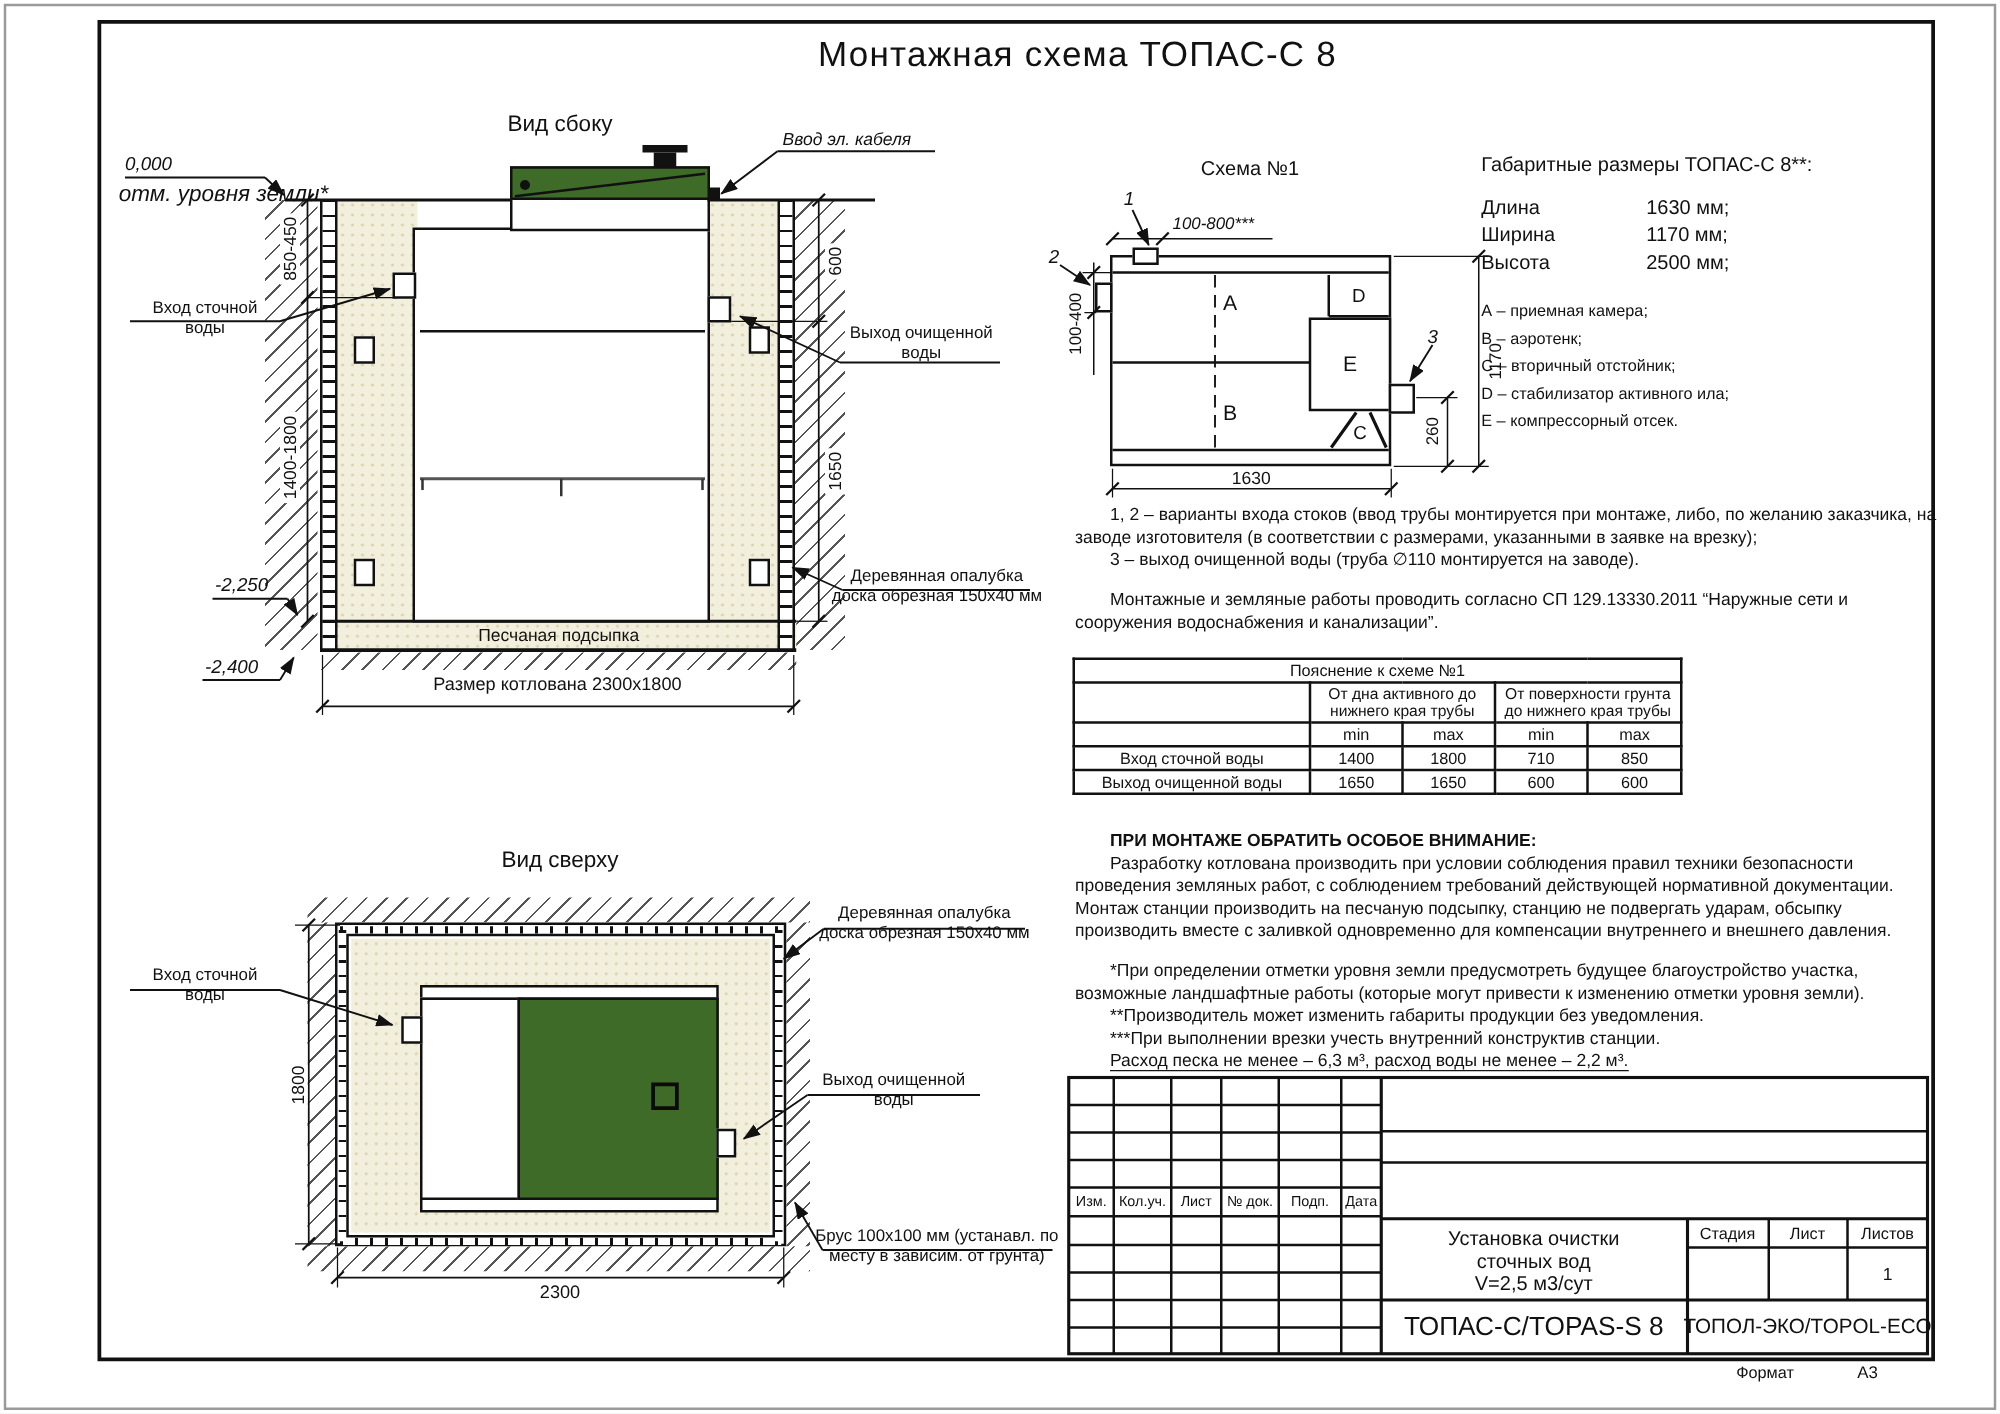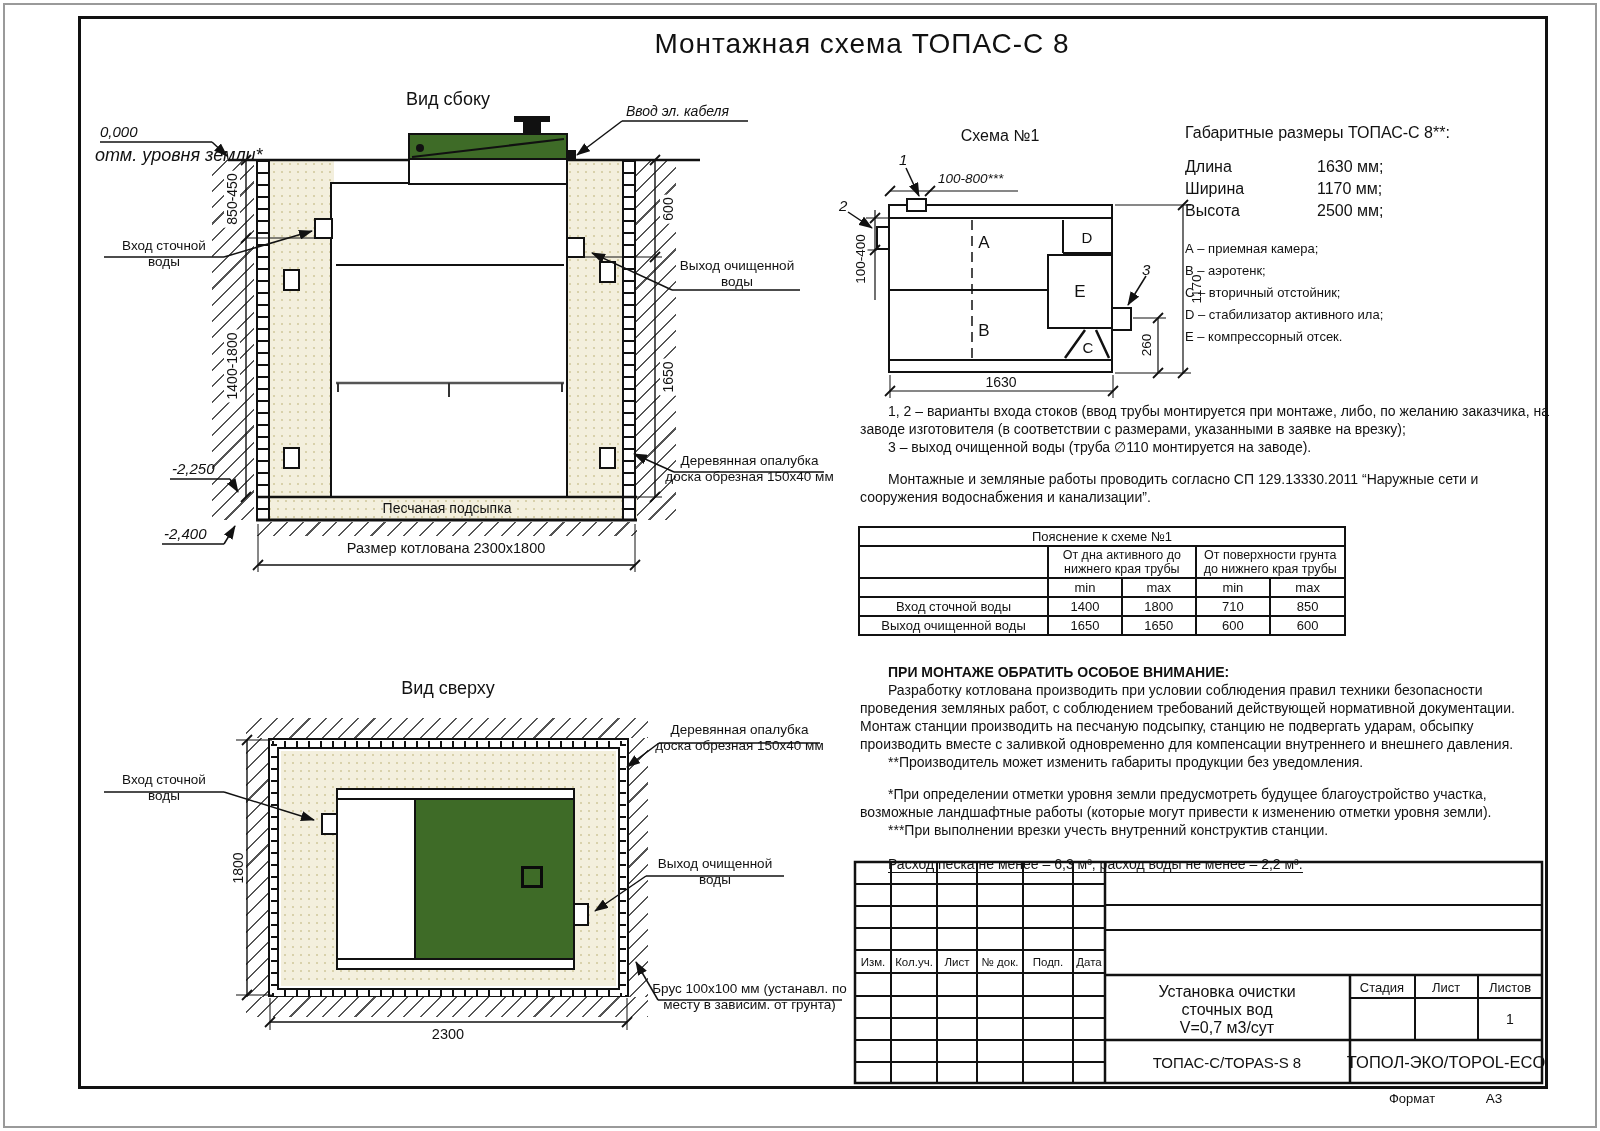--- a/index.html
+++ b/index.html
@@ -320,36 +320,36 @@
       <td>1650</td>
       <td>600</td>
       <td>600</td>
     </tr>
   </tbody>
     </table>
 
   <div class="txt" style="top:663px;">
     <p style="font-weight:bold;">ПРИ МОНТАЖЕ ОБРАТИТЬ ОСОБОЕ ВНИМАНИЕ:</p>
     <p>Разработку котлована производить при условии соблюдения правил техники безопасности проведения земляных работ, с соблюдением требований действующей нормативной документации. Монтаж станции производить на песчаную подсыпку, станцию не подвергать ударам, обсыпку производить вместе с заливкой одновременно для компенсации внутреннего и внешнего давления.</p>
+    <p style="margin-top:14px;">*При определении отметки уровня земли предусмотреть будущее благоустройство участка, возможные ландшафтные работы (которые могут привести к изменению отметки уровня земли).</p>
     <p>**Производитель может изменить габариты продукции без уведомления.</p>
-    <p style="margin-top:14px;">*При определении отметки уровня земли предусмотреть будущее благоустройство участка, возможные ландшафтные работы (которые могут привести к изменению отметки уровня земли).</p>
     <p>***При выполнении врезки учесть внутренний конструктив станции.</p>
-    <p style="margin-top:16px;"><span class="underl">Расход песка не менее – 6,3 м³, расход воды не менее – 2,2 м³.</span></p>
+    <p style=""><span class="underl">Расход песка не менее – 6,3 м³, расход воды не менее – 2,2 м³.</span></p>
   </div>
 
   <div class="cb z6" style="left:873px;top:962px;font-size:11.5px;">Изм.</div>
   <div class="cb z6" style="left:914px;top:962px;font-size:11.5px;">Кол.уч.</div>
   <div class="cb z6" style="left:957px;top:962px;font-size:11.5px;">Лист</div>
   <div class="cb z6" style="left:1000px;top:962px;font-size:11.5px;">№ док.</div>
   <div class="cb z6" style="left:1048px;top:962px;font-size:11.5px;">Подп.</div>
   <div class="cb z6" style="left:1089px;top:962px;font-size:11.5px;">Дата</div>
   <div class="cb z6" style="left:1227px;top:992px;font-size:16px;">Установка очистки</div>
   <div class="cb z6" style="left:1227px;top:1010px;font-size:16px;">сточных вод</div>
-  <div class="cb z6" style="left:1227px;top:1028px;font-size:16px;">V=0,7 м3/сут</div>
+  <div class="cb z6" style="left:1227px;top:1028px;font-size:16px;">V=2,5 м3/сут</div>
   <div class="cb z6" style="left:1382px;top:987px;font-size:13px;">Стадия</div>
   <div class="cb z6" style="left:1446px;top:987px;font-size:13px;">Лист</div>
   <div class="cb z6" style="left:1510px;top:987px;font-size:13px;text-align:right;">Листов</div>
   <div class="cb z6" style="left:1510px;top:1019px;font-size:14px;">1</div>
-  <div class="cb z6" style="left:1227px;top:1062px;font-size:15px;">ТОПАС-С/TOPAS-S 8</div>
+  <div class="cb z6" style="left:1227px;top:1062px;font-size:21px;">ТОПАС-С/TOPAS-S 8</div>
   <div class="cb z6" style="left:1446px;top:1062px;font-size:16.5px;">ТОПОЛ-ЭКО/TOPOL-ECO</div>
   <div class="cb z6" style="left:1412px;top:1098px;font-size:13px;">Формат</div>
   <div class="cb z6" style="left:1494px;top:1098px;font-size:13.5px;">А3</div>
 </div>
 
 </body></html>

